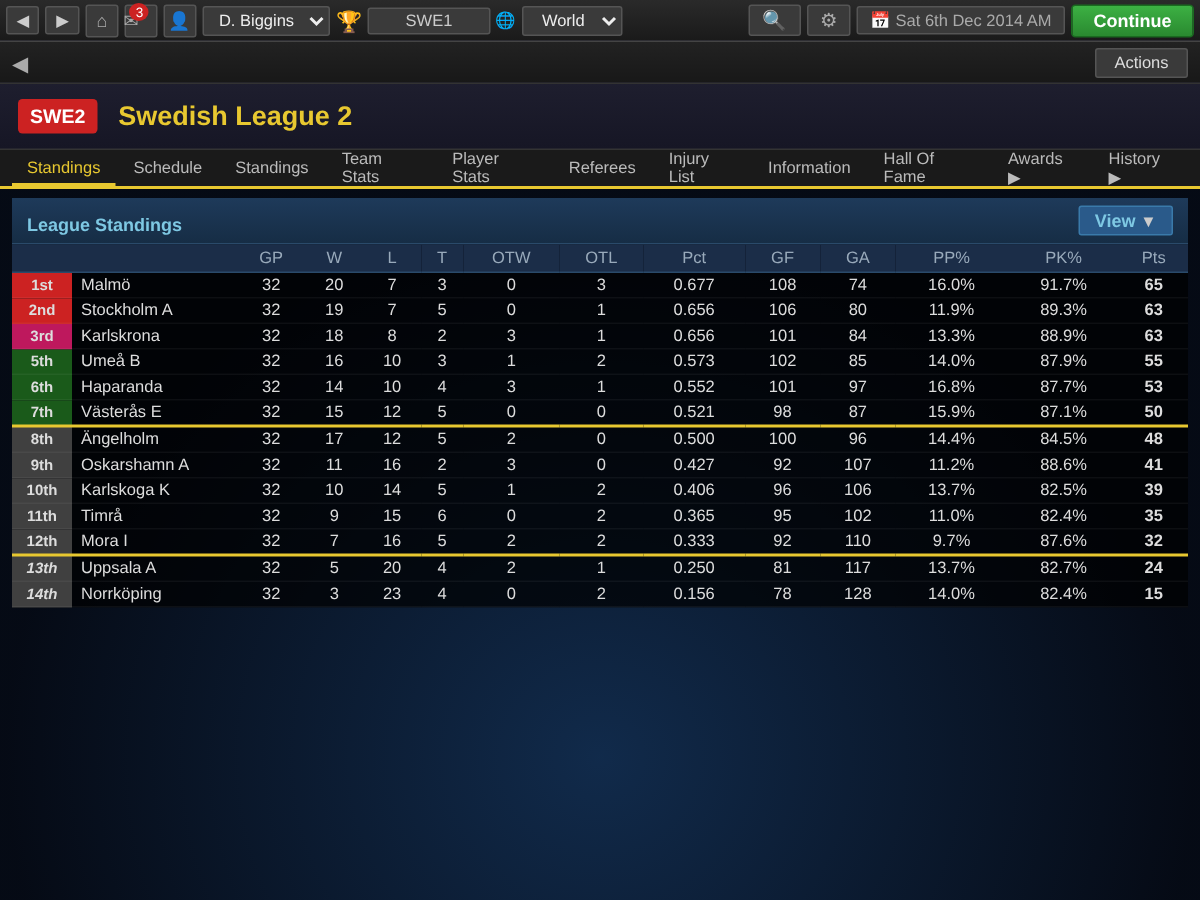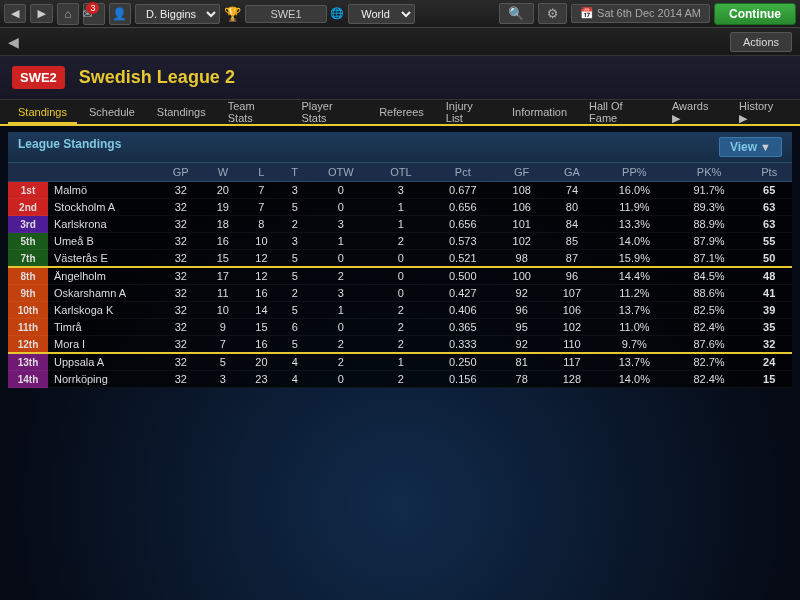--- a/index.html
+++ b/index.html
@@ -78,45 +78,45 @@
       z-index: 0;
     }
 
     
     #standings-panel {
       position: relative; z-index: 1;
       margin: 6px 8px; background: rgba(0,0,0,0.7);
     }
 
     #standings-header {
-      display: flex; align-items: flex-start; justify-content: space-between;
+      display: flex; align-items: flex-end; justify-content: space-between;
       background: linear-gradient(to bottom, #1e3a5a, #162d45);
       padding: 5px 10px; border-bottom: 1px solid #2a4a6a;
     }
     #standings-header span { color: #7ec8e3; font-size: 12px; font-weight: bold; }
     .view-btn { background: #2a5a8a; border: 1px solid #3a7aaa; color: #ccc; padding: 2px 10px; border-radius: 2px; cursor: pointer; font-size: 11px; }
 
     
     .standings-table { width: 100%; border-collapse: collapse; font-size: 11px; }
     .standings-table th {
       background: rgba(30,50,80,0.9); color: #9ab; padding: 3px 4px;
       text-align: center; border-bottom: 1px solid #2a4a6a; font-weight: normal;
     }
     .standings-table th.left { text-align: left; }
     .standings-table td { padding: 2px 4px; color: #ddd; text-align: center; border-bottom: 1px solid rgba(255,255,255,0.05); }
     .standings-table td.team-name { text-align: left; padding-left: 6px; }
 
     
     .rank-cell { font-weight: bold; padding: 2px 6px; font-size: 10px; }
     .rank-1st { background: #cc2222; color: #fff; }
     .rank-2nd { background: #cc2222; color: #fff; }
-    .rank-3rd { background: #4c1d95; color: #fff; margin-left: 10px; }
+    .rank-3rd { background: #be185d; color: #fff; margin-left: 10px; }
     .rank-top7 { background: #1a5a1a; color: #9f9; }
-    .rank-mid { background: #c2410c; color: #ccc; }
-    .rank-bottom { background: #701a75; color: #fda; }
+    .rank-mid { background: #404040; color: #ccc; }
+    .rank-bottom { background: #404040; color: #fda; font-style: italic; }
 
     
     .section-divider td { border-top: 2px solid #e8c830 !important; }
 
     
     .pts-col { font-weight: bold; color: #fff; }
 
     
     .highlight-col { color: #ffd080; }
   </style>
@@ -258,20 +258,36 @@
     <td class="highlight-col">1</td>
     <td class="highlight-col">2</td>
     <td>0.573</td>
     <td>102</td>
     <td>85</td>
     <td>14.0%</td>
     <td>87.9%</td>
     <td class="pts-col">55</td>
   </tr>
           <tr>
+    <td class="rank-cell rank-top7">6th</td>
+    <td class="team-name">Haparanda</td>
+    <td>32</td>
+    <td>14</td>
+    <td>10</td>
+    <td>4</td>
+    <td class="highlight-col">3</td>
+    <td class="highlight-col">1</td>
+    <td>0.552</td>
+    <td>101</td>
+    <td>97</td>
+    <td>16.8%</td>
+    <td>87.7%</td>
+    <td class="pts-col">53</td>
+  </tr>
+          <tr>
     <td class="rank-cell rank-top7">7th</td>
     <td class="team-name">Västerås E</td>
     <td>32</td>
     <td>15</td>
     <td>12</td>
     <td>5</td>
     <td class="highlight-col">0</td>
     <td class="highlight-col">0</td>
     <td>0.521</td>
     <td>98</td>

